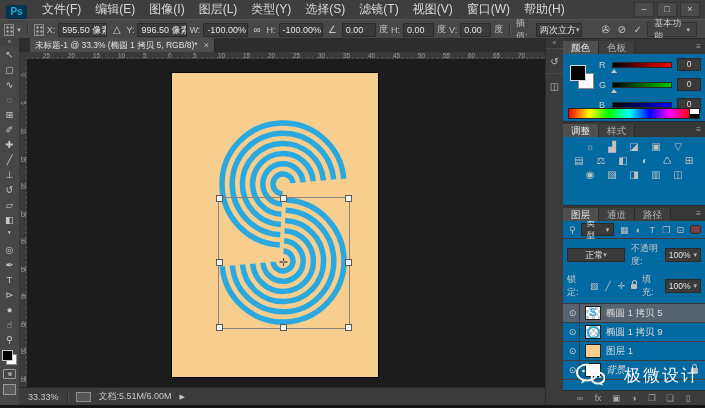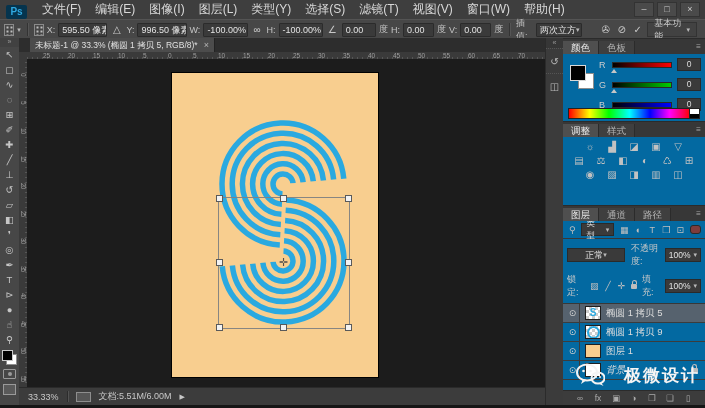--- a/index.html
+++ b/index.html
@@ -157,21 +157,21 @@
   .frag-rings{width:9px;height:9px;border-radius:50%;border:2px solid #2AA9E0;}
   .lname{white-space:nowrap;}
   .lname.italic{font-style:italic;}
   .lrow .mini-lock{margin-left:auto;margin-right:4px;}
   .lbottom{position:absolute;left:0;right:0;bottom:0;height:14px;background:#3C3C3C;
            border-top:1px solid #2B2B2B;display:flex;align-items:center;justify-content:center;
            gap:8px;font-size:8.5px;color:#ABABAB;}
   .lb-ic{min-width:10px;text-align:center;}
   
   .watermark{position:absolute;right:5px;bottom:18px;display:flex;align-items:center;gap:19px;
-             color:#F4F4F4;font-size:17px;font-weight:bold;letter-spacing:2px;}
+             color:#F4F4F4;font-size:17px;font-weight:normal;letter-spacing:2px;}
 </style>
 </head>
 <body>
 
 <div class="app">
 
   <div class="menubar">
     <div class="ps-logo">Ps</div>
     <div class="menu-items">
         <div class="menu-item">文件(F)</div>

